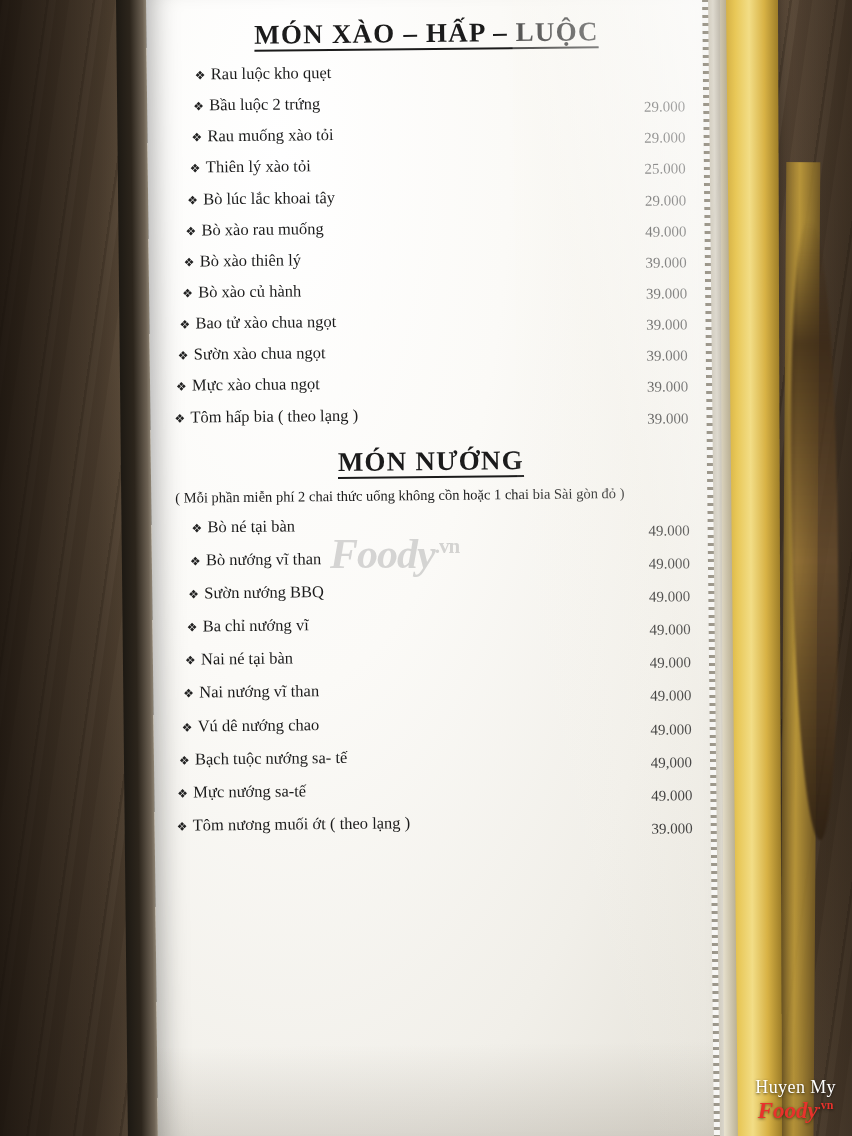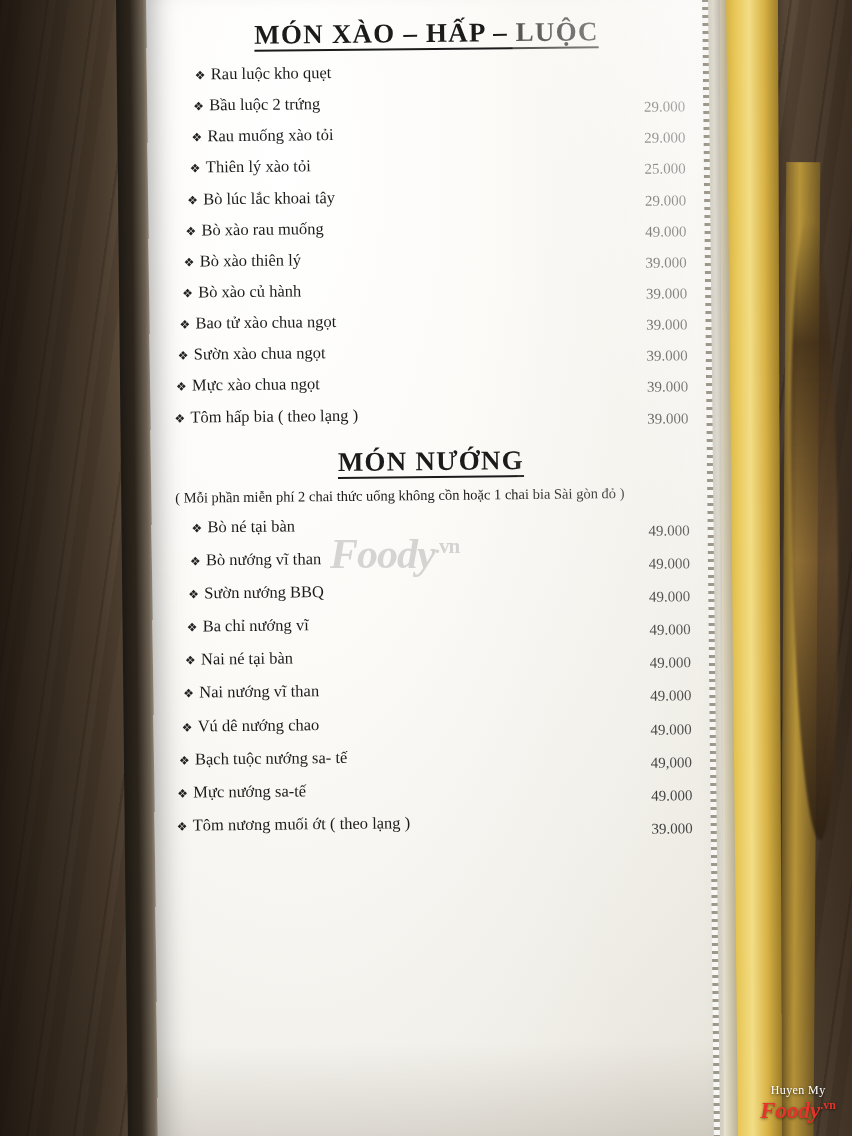--- a/index.html
+++ b/index.html
@@ -244,21 +244,21 @@
     position: absolute;
     right: 16px;
     bottom: 14px;
     text-align: center;
     color: #fff;
     pointer-events: none;
     user-select: none;
   }
   .wm-corner .who {
     font-family: "Liberation Serif", serif;
-    font-size: 12px;
+    font-size: 18px;
     letter-spacing: .4px;
     text-shadow: 0 1px 3px rgba(0,0,0,.7);
     margin-top: 8px;
   }
   .wm-corner .brand {
     font-family: "Liberation Serif", serif;
     font-weight: 700;
     font-style: italic;
     font-size: 23px;
     color: #e8322c;

